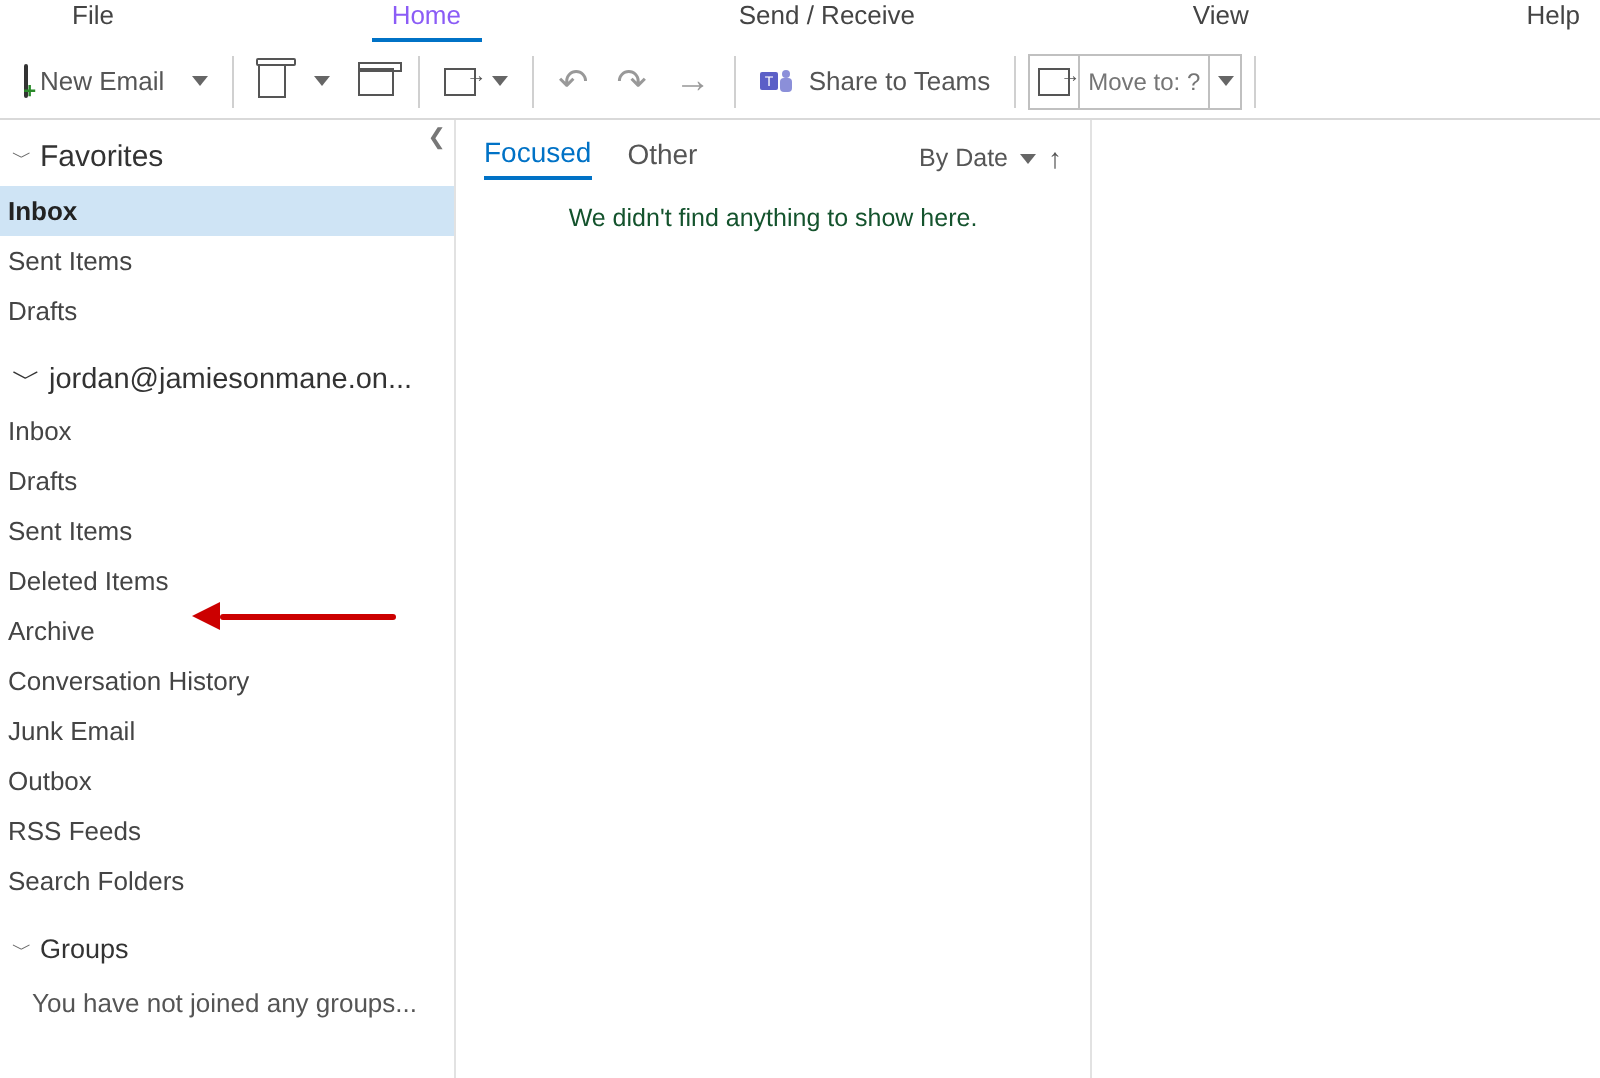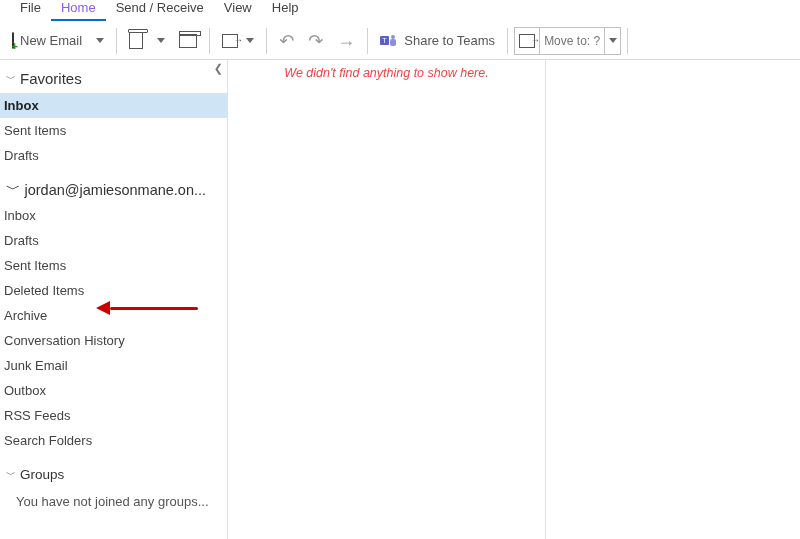--- a/index.html
+++ b/index.html
@@ -1,19 +1,19 @@
 <!DOCTYPE html>
 <html><head>
 <meta charset="utf-8">
 <style>
   * { box-sizing: border-box; margin: 0; padding: 0; font-family: "Segoe UI", Arial, sans-serif; }
   body { width: 800px; height: 539px; overflow: hidden; background:#fff; color:#333; }
 
   
-  .ribbon-tabs { display:flex; height:22px; align-items:flex-start; padding-left:10px; font-size:13px; color:#444; border-bottom:0; }
+  .ribbon-tabs { display:flex; height:22px; align-items:flex-start; padding-left:26px; font-size:13px; color:#444; border-bottom:0;justify-content:space-between; }
   .ribbon-tabs .tab { padding:0 10px 4px; cursor:default; }
   .ribbon-tabs .tab.active { color:#8b5cf6; border-bottom:2px solid #0072c6; }
 
   
   .toolbar { height:38px; border-bottom:1px solid #d9d9d9; display:flex; align-items:center; padding:0 6px; gap:2px; font-size:13px; color:#555; }
   .tb-btn { display:flex; align-items:center; gap:6px; padding:4px 6px; border-radius:2px; }
   .tb-sep { width:1px; height:26px; background:#d0d0d0; margin:0 4px; }
   .envelope { width:18px; height:14px; border:1.3px solid #333; border-radius:2px; position:relative; }
   .envelope::before { content:""; position:absolute; left:0; right:0; top:0; height:7px; background:linear-gradient(135deg, transparent 48%, #333 48% 52%, transparent 52%), linear-gradient(-135deg, transparent 48%, #333 48% 52%, transparent 52%); }
   .plus-green { position:absolute; right:-4px; bottom:-4px; color:#2a8a2a; font-weight:bold; font-size:11px; }
@@ -43,21 +43,21 @@
   .folder.selected { background:#cfe4f5; font-weight:600; color:#222; }
   .groups-note { padding:6px 8px 6px 16px; color:#555; font-size:13px; }
   .account-head { font-size:14.5px; padding:12px 8px 4px 6px; color:#333; display:flex; align-items:center; gap:4px; }
 
   .list { flex:0 0 318px; border-right:1px solid #e2e2e2; position:relative; }
   .list-head { display:flex; align-items:center; padding:8px 14px 6px; gap:18px; font-size:14px; }
   .ftab { color:#555; padding-bottom:4px; }
   .ftab.active { color:#0072c6; border-bottom:2px solid #0072c6; }
   .sort { margin-left:auto; display:flex; align-items:center; gap:6px; font-size:12.5px; color:#555; }
   .asc { font-size:14px; color:#555; }
-  .empty { text-align:center; color:#ef4444; font-size:12.5px; padding:6px 0;font-style:italic; }
+  .empty { text-align:center; color:#14532d; font-size:12.5px; padding:6px 0; }
 
   .read { flex:1; }
 
   
   .arrow { position:absolute; left:96px; top:241px; width:102px; height:14px; pointer-events:none; }
   .arrow-line { position:absolute; top:6px; left:14px; right:0; height:2.5px; background:#c00; border-radius:2px; }
   .arrow-head { position:absolute; left:0; top:0; width:0; height:0; border-top:7px solid transparent; border-bottom:7px solid transparent; border-right:14px solid #c00; }
 </style>
 </head>
 <body>
@@ -162,17 +162,26 @@
     </div>
     <div class="groups-note">You have not joined any groups...</div>
 
     <div class="arrow">
       <div class="arrow-head"></div>
       <div class="arrow-line"></div>
     </div>
   </div>
 
   <div class="list">
+    <div class="list-head">
+      <span class="ftab active">Focused</span>
+      <span class="ftab">Other</span>
+      <span class="sort">
+        <span>By Date</span>
+        <span class="caret-down"></span>
+        <span class="asc">↑</span>
+      </span>
+    </div>
     <div class="empty">We didn't find anything to show here.</div>
   </div>
 
   <div class="read"></div>
 </div>
 
 </body></html>

